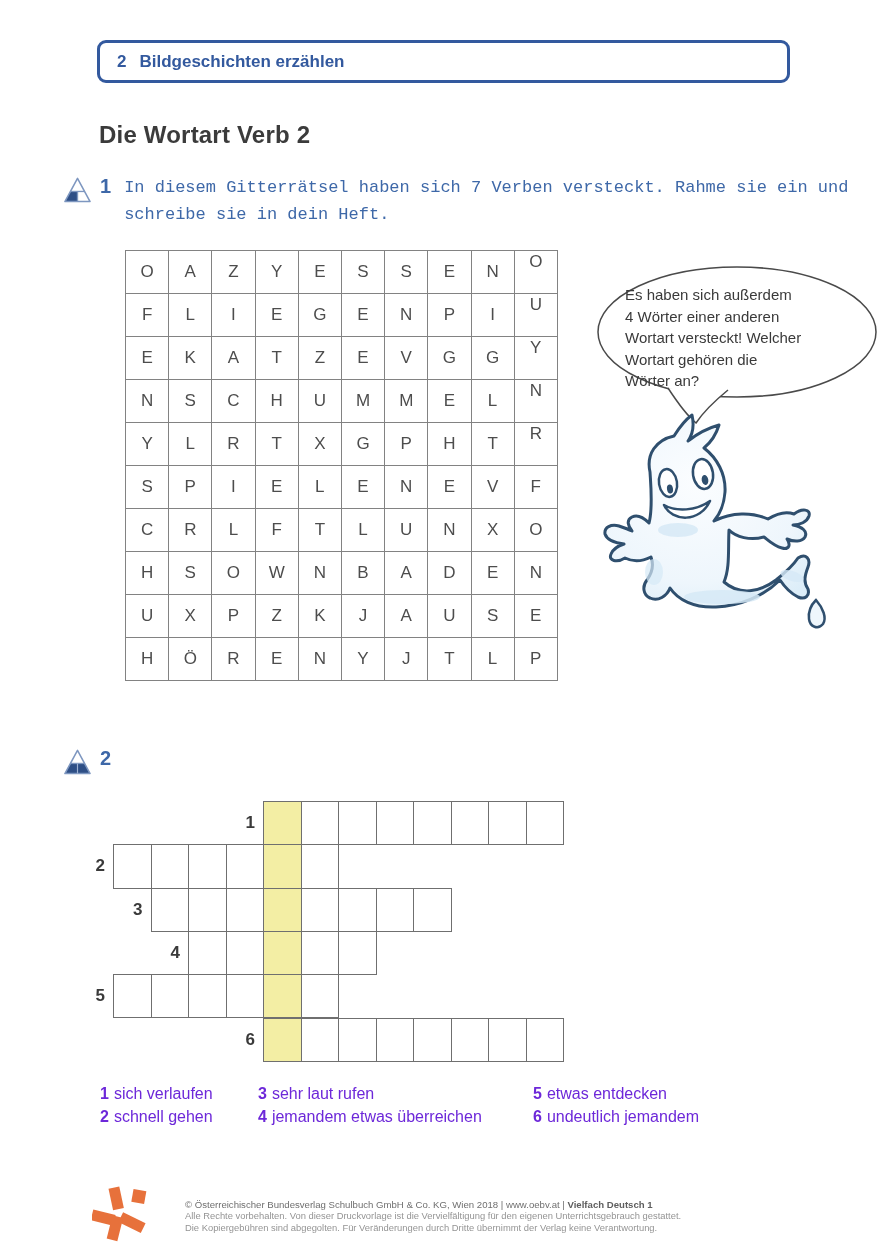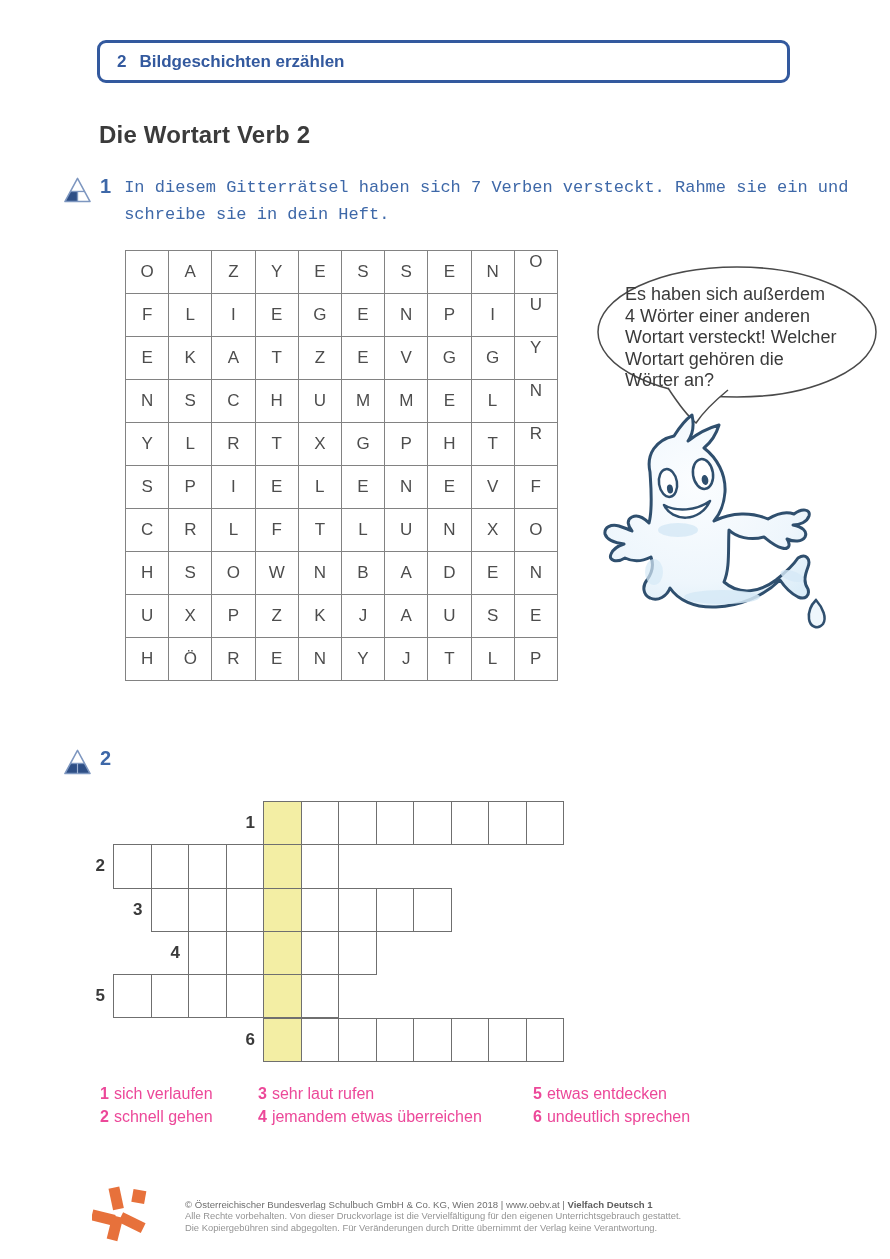--- a/index.html
+++ b/index.html
@@ -40,41 +40,41 @@
   .wg-cell {
     border-right:1px solid #828282; border-bottom:1px solid #828282;
     display:flex; align-items:center; justify-content:center;
     font-size:17px; color:#4d4d4d;
   }
   .wg-cell.raised { align-items:flex-start; padding-top:1px; }
 
   
   #bubble-svg { left:590px; top:262px; }
   #bubble-text {
-    left:625px; top:284px; width:232px; font-size:18px; line-height:21.5px;
+    left:625px; top:284px; width:232px; font-size:15px; line-height:21.5px;
     color:#3a3a3a; white-space:pre-line;
   }
 
   
   #ghost-svg { left:580px; top:410px; }
 
   
   #crossword { left:113px; top:801px; width:460px; height:262px; }
   .cw-cell {
     position:absolute; width:38.5px; height:44.3px;
     border:1px solid #6f6f6f; background:#ffffff;
   }
   .cw-cell.yellow { background:#f3eea4; }
   .cw-num {
     position:absolute; width:22px; text-align:right;
     font-size:17px; font-weight:bold; color:#3a3a3a; line-height:44px;
   }
 
   
-  .clue-col { top:1083px; font-size:16px; line-height:22.5px; color:#ec4899; }
+  .clue-col { top:1083px; font-size:16px; line-height:22.5px; color:#6d28d9; }
   #clue-col-1 { left:100px; } #clue-col-2 { left:258px; } #clue-col-3 { left:533px; }
   .clue b { margin-right:5px; }
 
   
   #footer-text { left:185px; top:1189px; font-size:9.4px; line-height:11.4px; color:#949494; }
   #footer-line1 { color:#6f6f6f; font-size:9.6px;margin-top:10px; }
   #footer-line1 b { color:#5e5e5e; }
   #footer-logo { left:92px; top:1183px; }
 </style>
 </head>
@@ -315,21 +315,21 @@
 <div id="clue-col-1" class="abs clue-col">
     <div class="clue"><b>1</b><span>sich verlaufen</span></div>
     <div class="clue"><b>2</b><span>schnell gehen</span></div>
   </div>
 <div id="clue-col-2" class="abs clue-col">
     <div class="clue"><b>3</b><span>sehr laut rufen</span></div>
     <div class="clue"><b>4</b><span>jemandem etwas überreichen</span></div>
   </div>
 <div id="clue-col-3" class="abs clue-col">
     <div class="clue"><b>5</b><span>etwas entdecken</span></div>
-    <div class="clue"><b>6</b><span>undeutlich sprechen</span></div>
+    <div class="clue"><b>6</b><span>undeutlich jemandem</span></div>
   </div>
 
 <svg id="footer-logo" class="abs" width="60" height="62" viewBox="0 0 60 62">
   <g transform="translate(28,31)" fill="#e7713b">
     <rect x="-6" y="-27" width="11" height="22" transform="rotate(-12)"></rect>
     <rect x="9" y="-27" width="13" height="13" transform="rotate(10)"></rect>
     <rect x="2" y="-3" width="25" height="11" transform="rotate(26)"></rect>
     <rect x="-27" y="2" width="23" height="11" transform="rotate(14)"></rect>
     <rect x="-7" y="3" width="11" height="24" transform="rotate(14)"></rect>
   </g>

